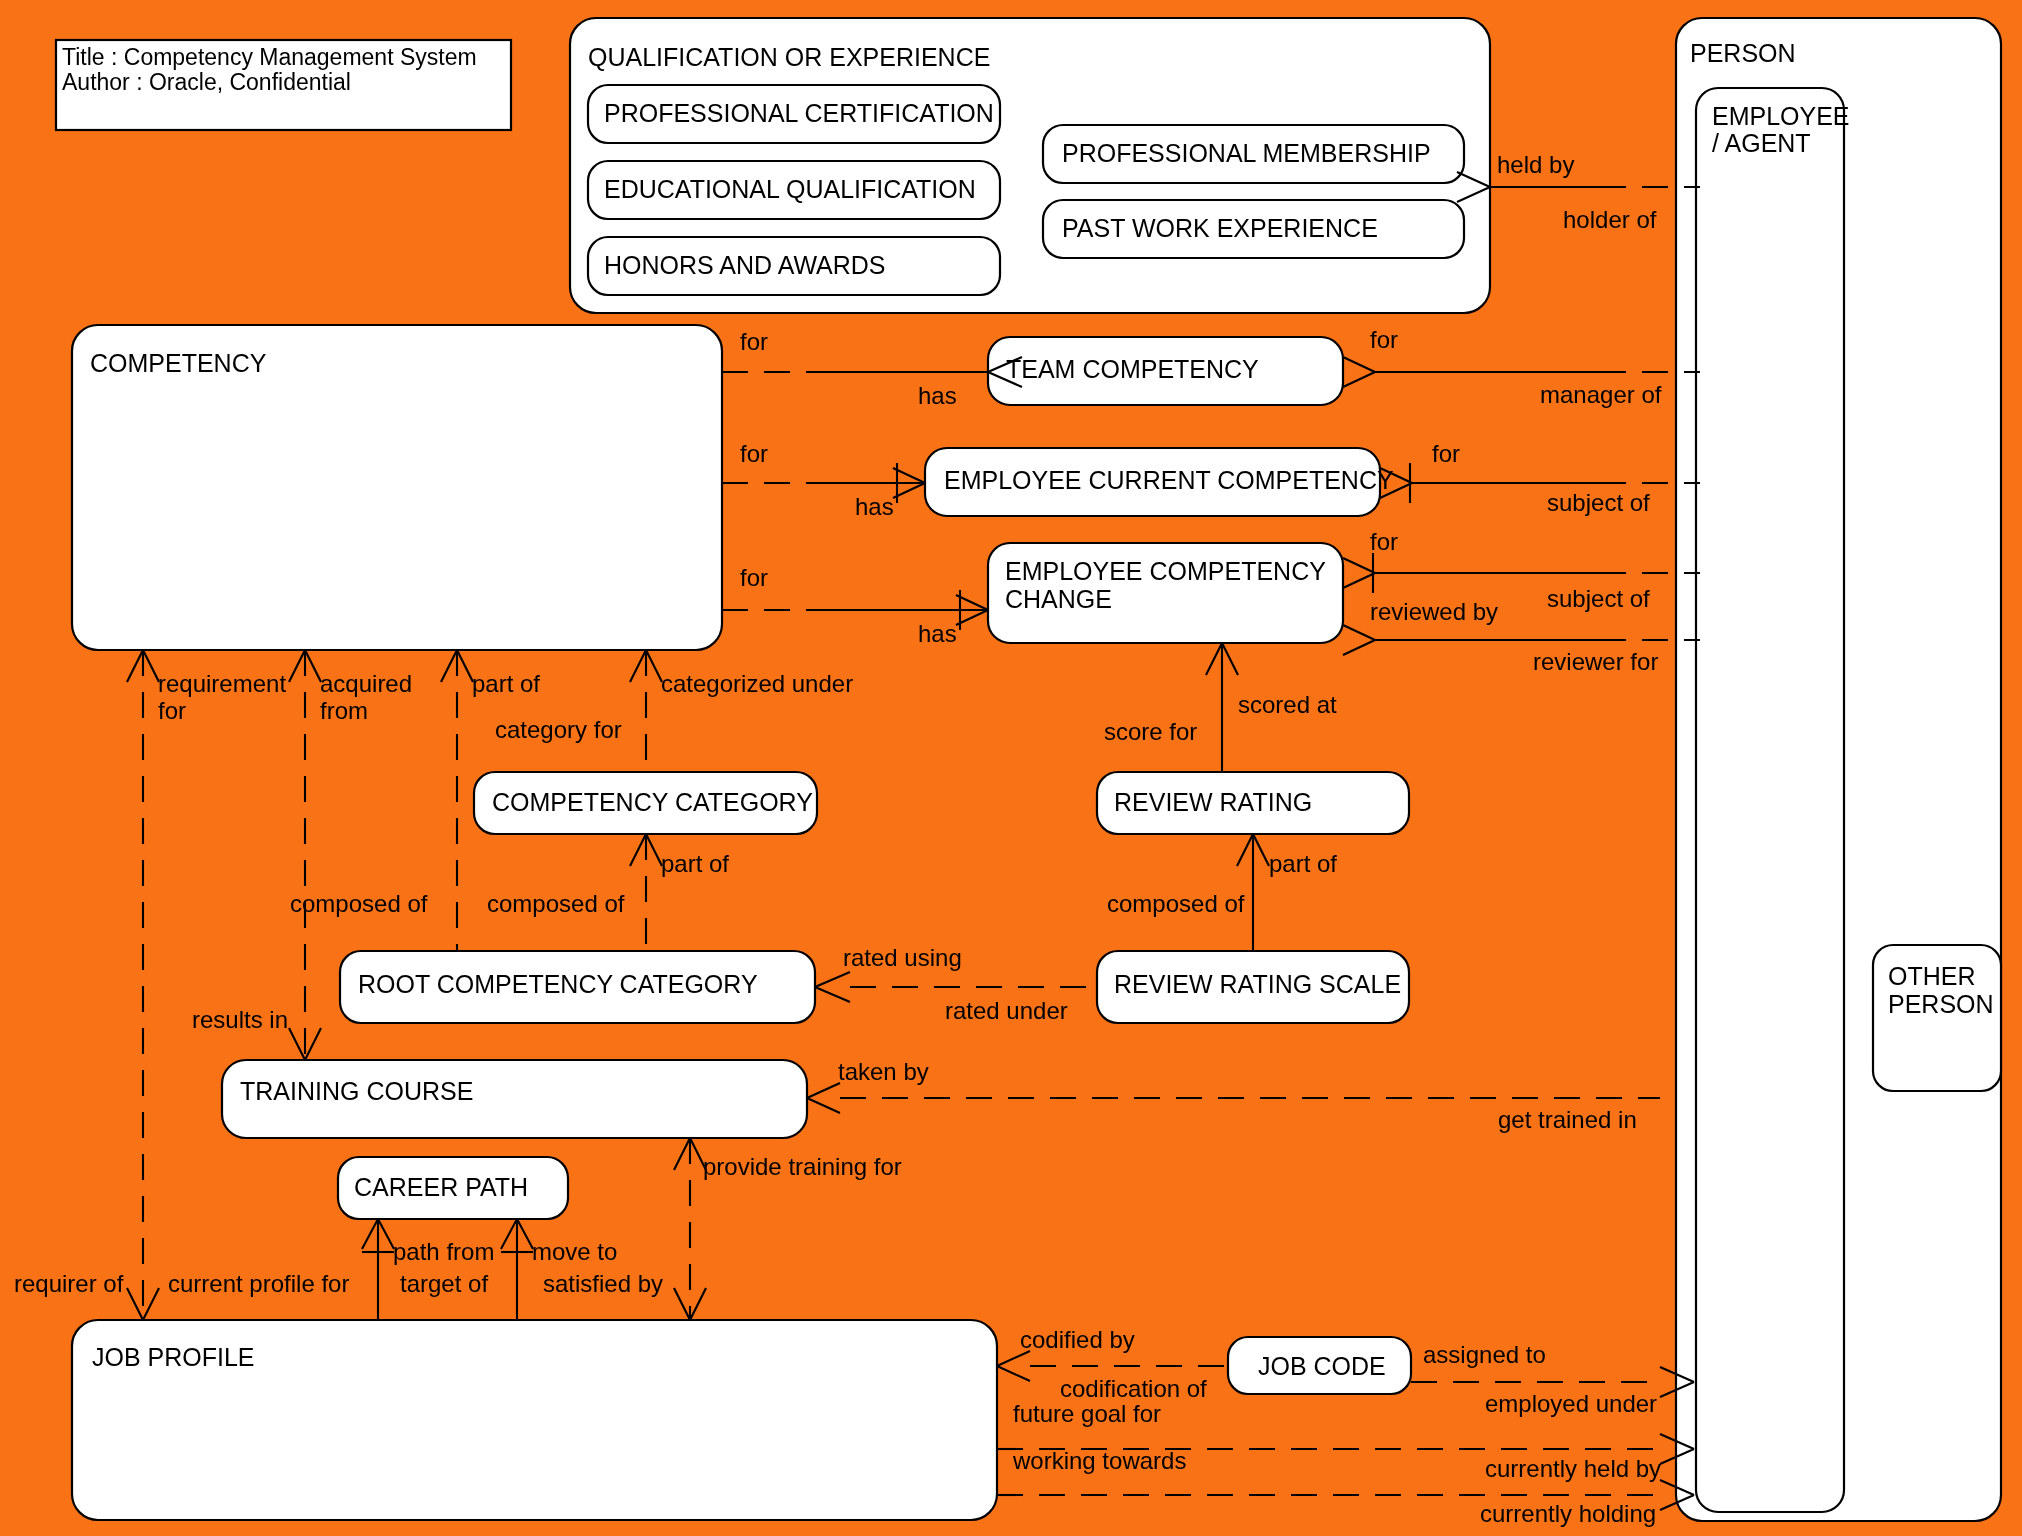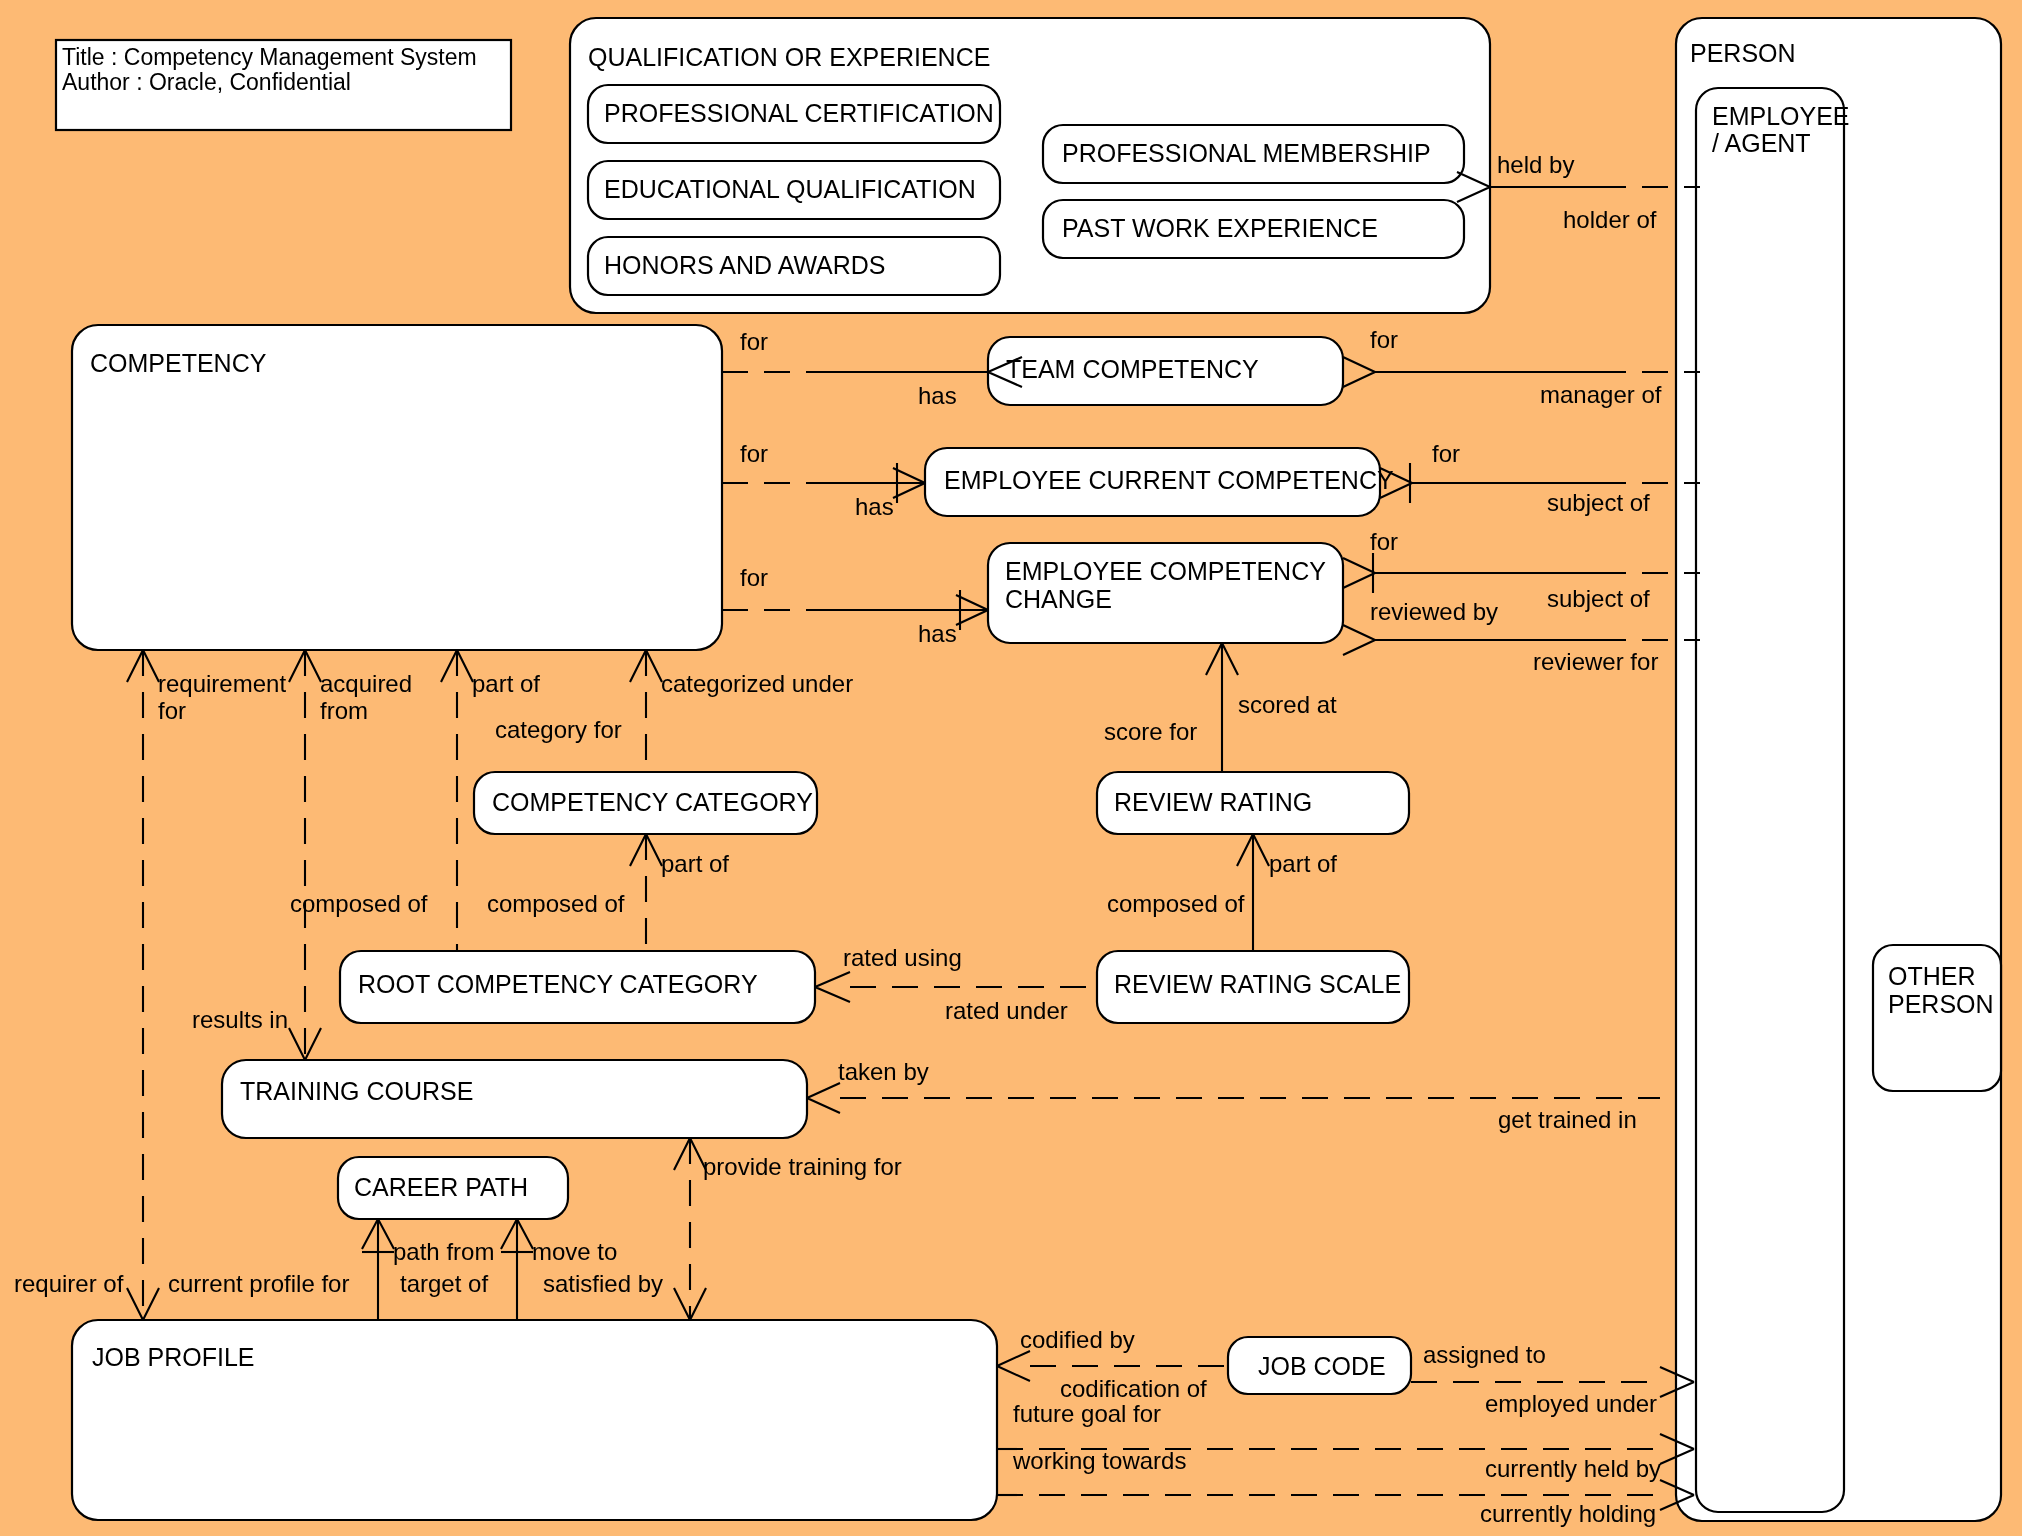--- a/index.html
+++ b/index.html
@@ -1,18 +1,18 @@
 <!DOCTYPE html>
 <html><head>
 <meta charset="utf-8">
 <style>
   html,body{margin:0;padding:0;background:#ffffff;}
   body{width:2022px;height:1536px;overflow:hidden;
        font-family:"Liberation Sans",sans-serif;}
-  #stage{position:relative;width:2022px;height:1536px;background:#fdba74;}
+  #stage{position:relative;width:2022px;height:1536px;background:#f97316;}
   svg#canvas{position:absolute;top:0;left:0;width:2022px;height:1536px;}
   .ent{fill:#ffffff;stroke:#000000;stroke-width:2.2;}
   .ent-sq{fill:#ffffff;stroke:#000000;stroke-width:2.2;}
   .ln{stroke:#000000;stroke-width:2.1;fill:none;}
   .ln-dash{stroke:#000000;stroke-width:2.1;fill:none;stroke-dasharray:26 16;}
   .crow{stroke:#000000;stroke-width:2.1;fill:none;}
   .bar{stroke:#000000;stroke-width:2.1;}
   text{font-family:"Liberation Sans",sans-serif;fill:#000;}
   .t-ent{font-size:25px;}
   .t-rel{font-size:24px;}

